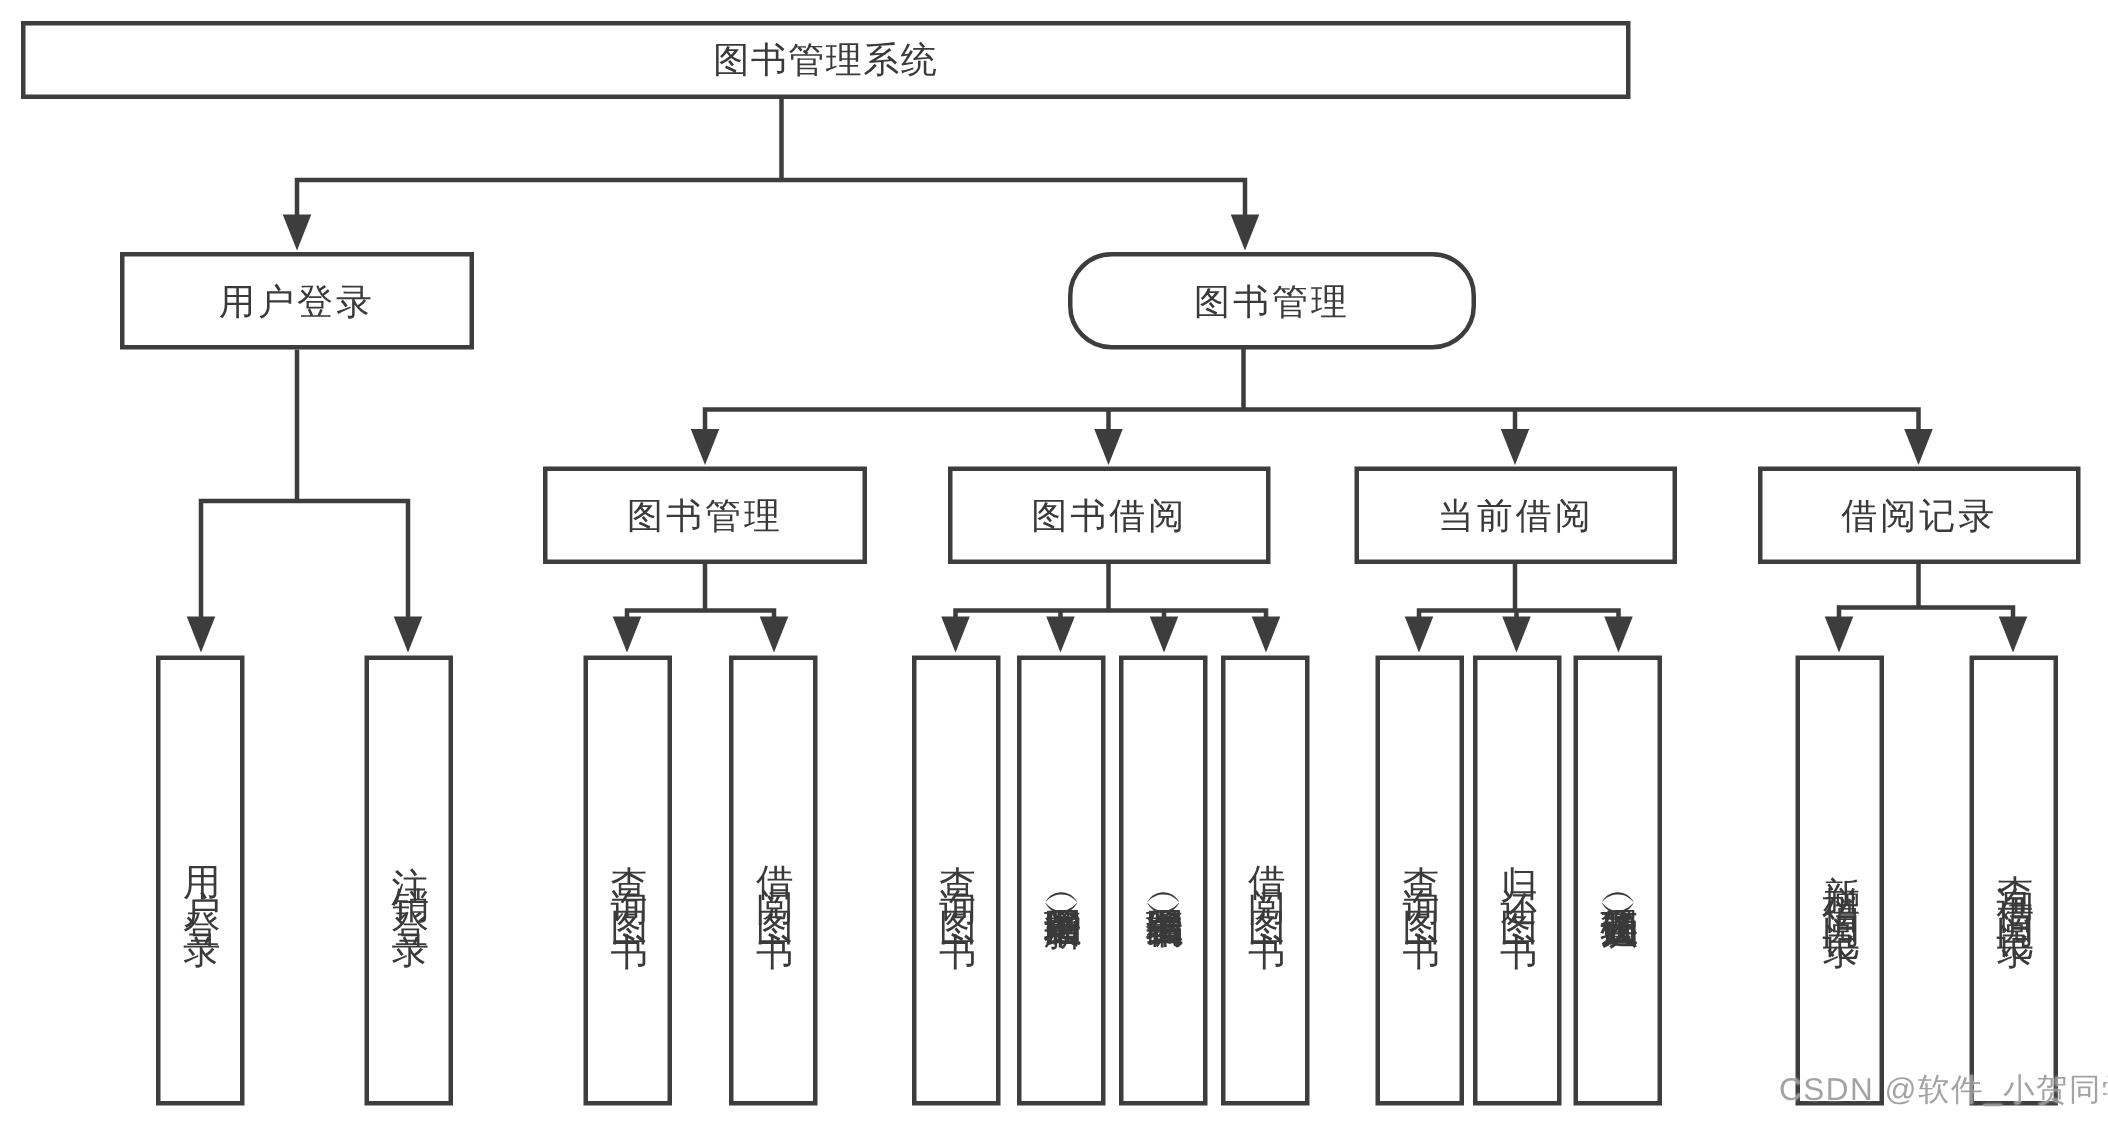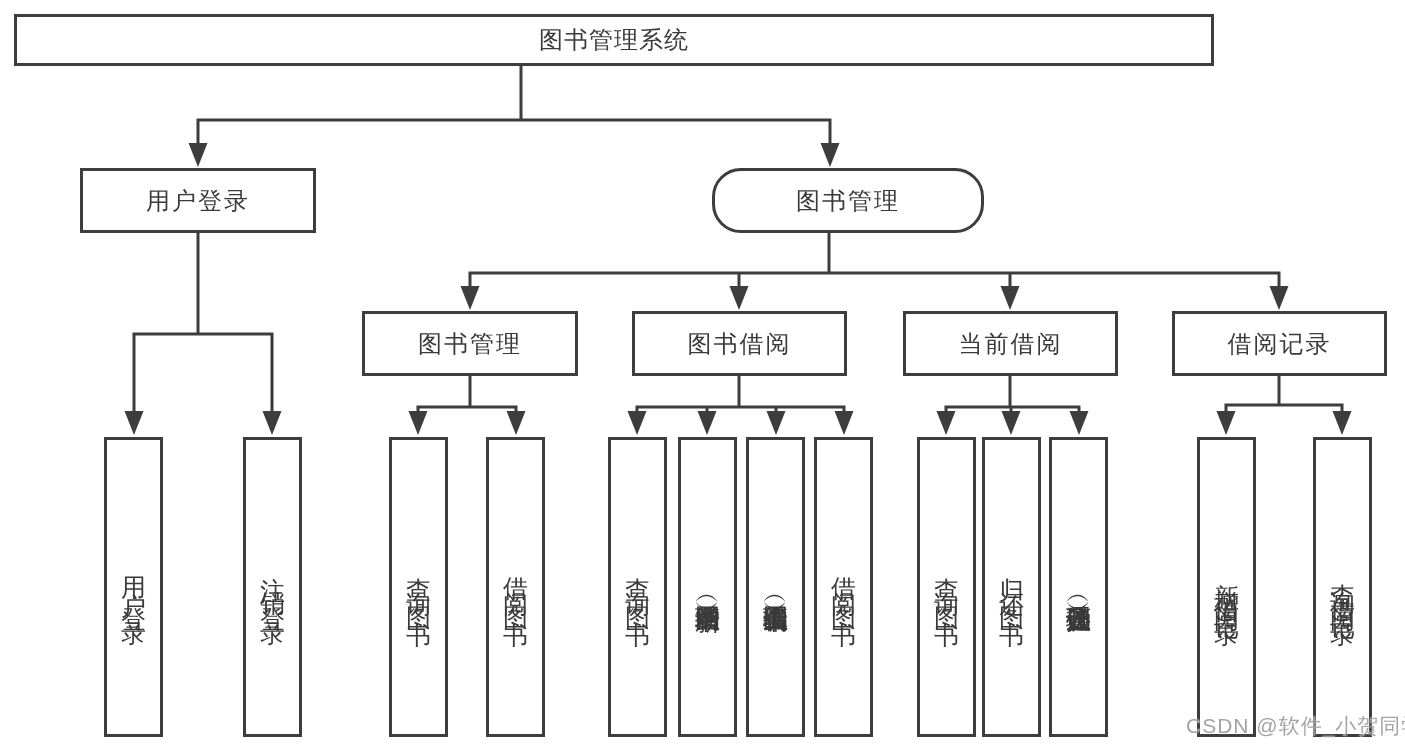--- a/index.html
+++ b/index.html
@@ -65,21 +65,21 @@
       <path d="M766.5 411 L785.5 411 L776 435 Z"></path>
       <path d="M834.5 411 L853.5 411 L844 435 Z"></path>
       <path d="M936.5 411 L955.5 411 L946 435 Z"></path>
       <path d="M1001.5 411 L1020.5 411 L1011 435 Z"></path>
       <path d="M1069.5 411 L1088.5 411 L1079 435 Z"></path>
       <path d="M1216.5 411 L1235.5 411 L1226 435 Z"></path>
       <path d="M1332.5 411 L1351.5 411 L1342 435 Z"></path>
     </g>
   </svg>
 
-  <div class="box root-box" style="left:14px; top:14px; width:1200px; height:52px;">
+  <div class="box root-box" style="left:14px; top:14px; width:1073px; height:52px;">
     <span class="h-label">图书管理系统</span>
   </div>
 
   <div class="box" style="left:80px; top:168px; width:236px; height:65px;">
     <span class="h-label">用户登录</span>
   </div>
   <div class="box" style="left:712px; top:168px; width:272px; height:65px;border-radius:29px;">
     <span class="h-label">图书管理</span>
   </div>
 

